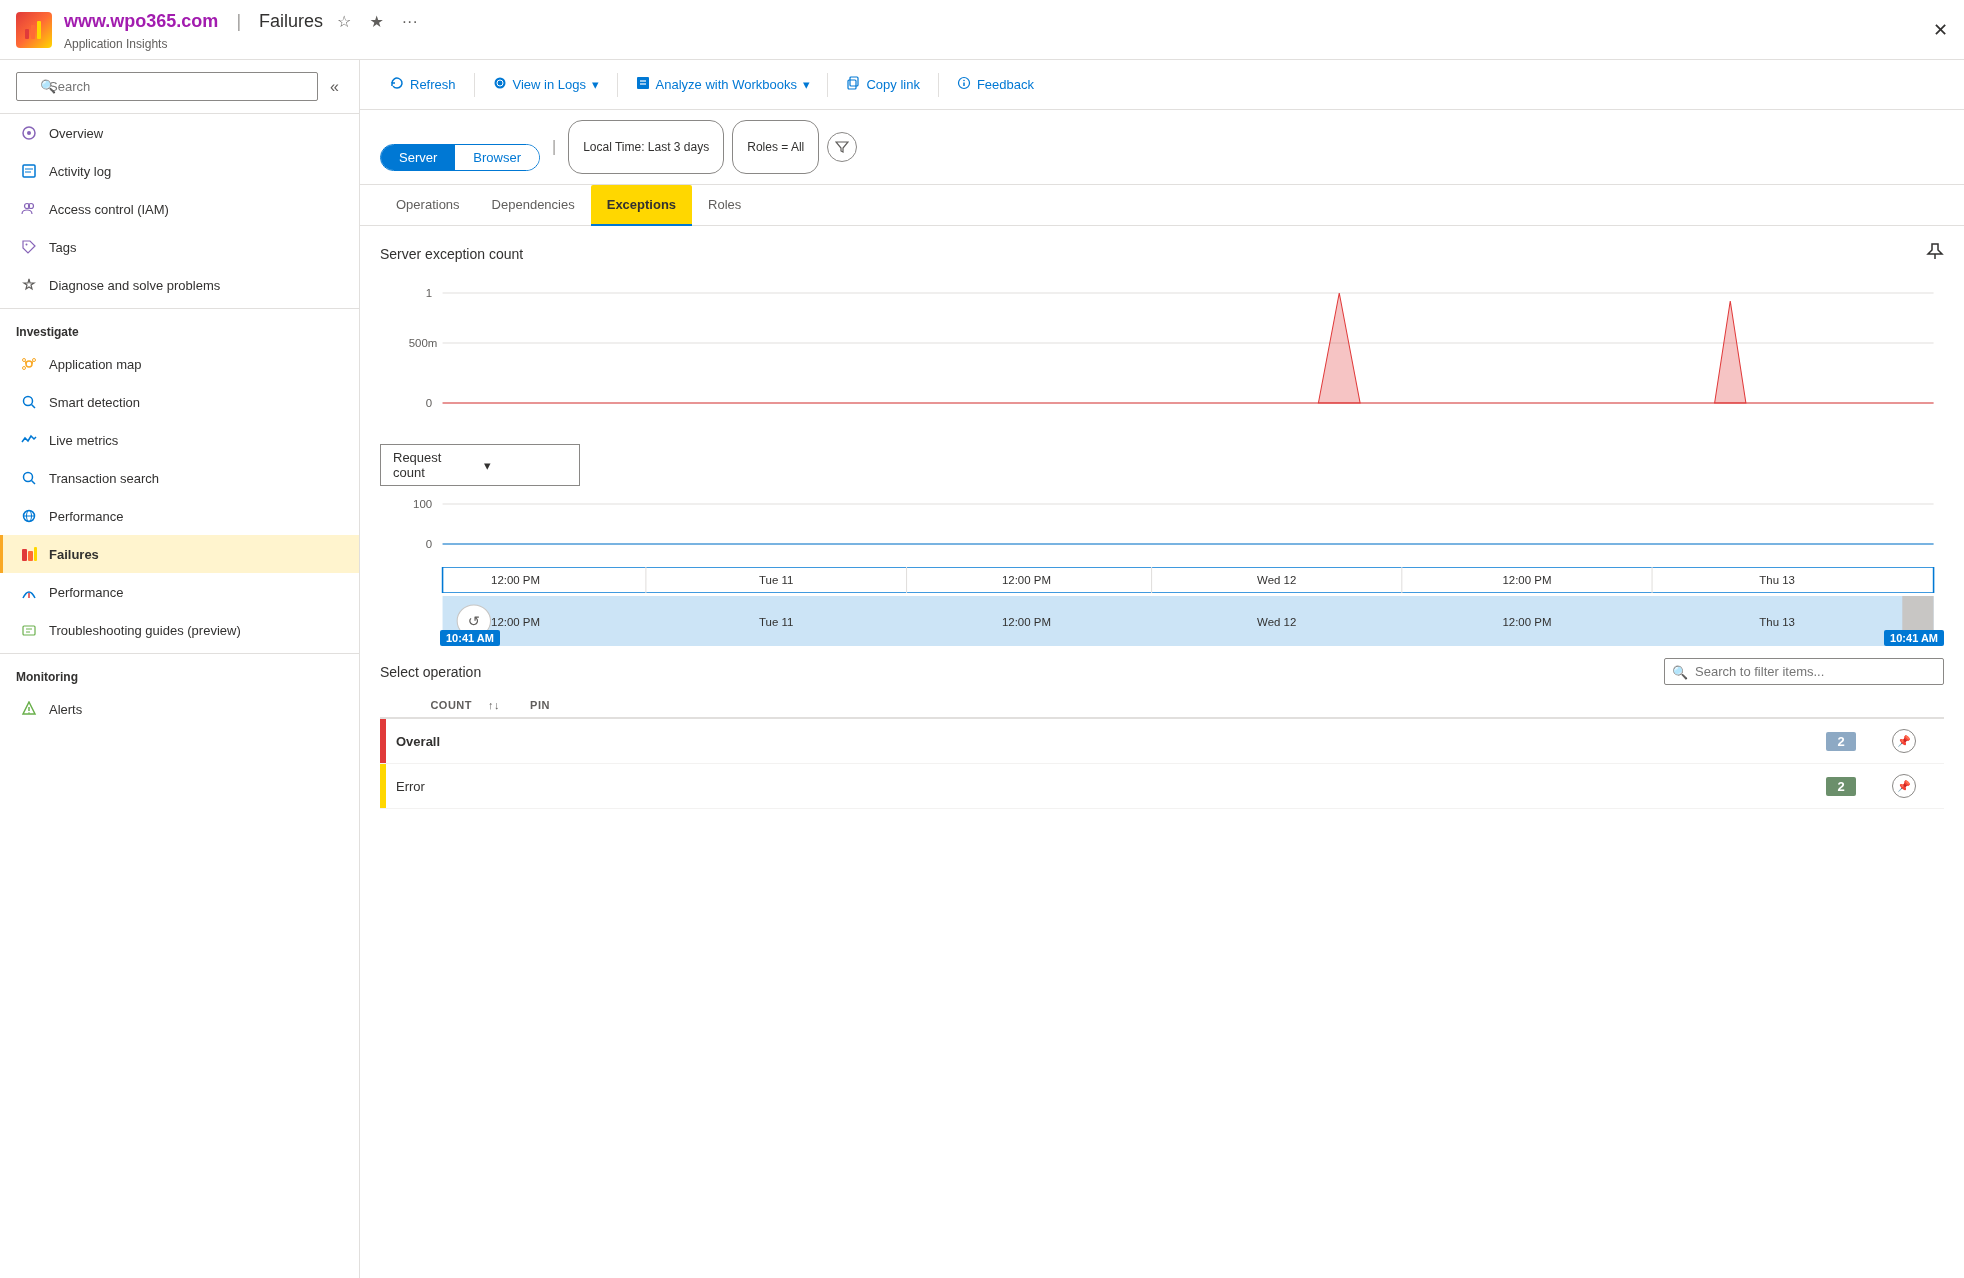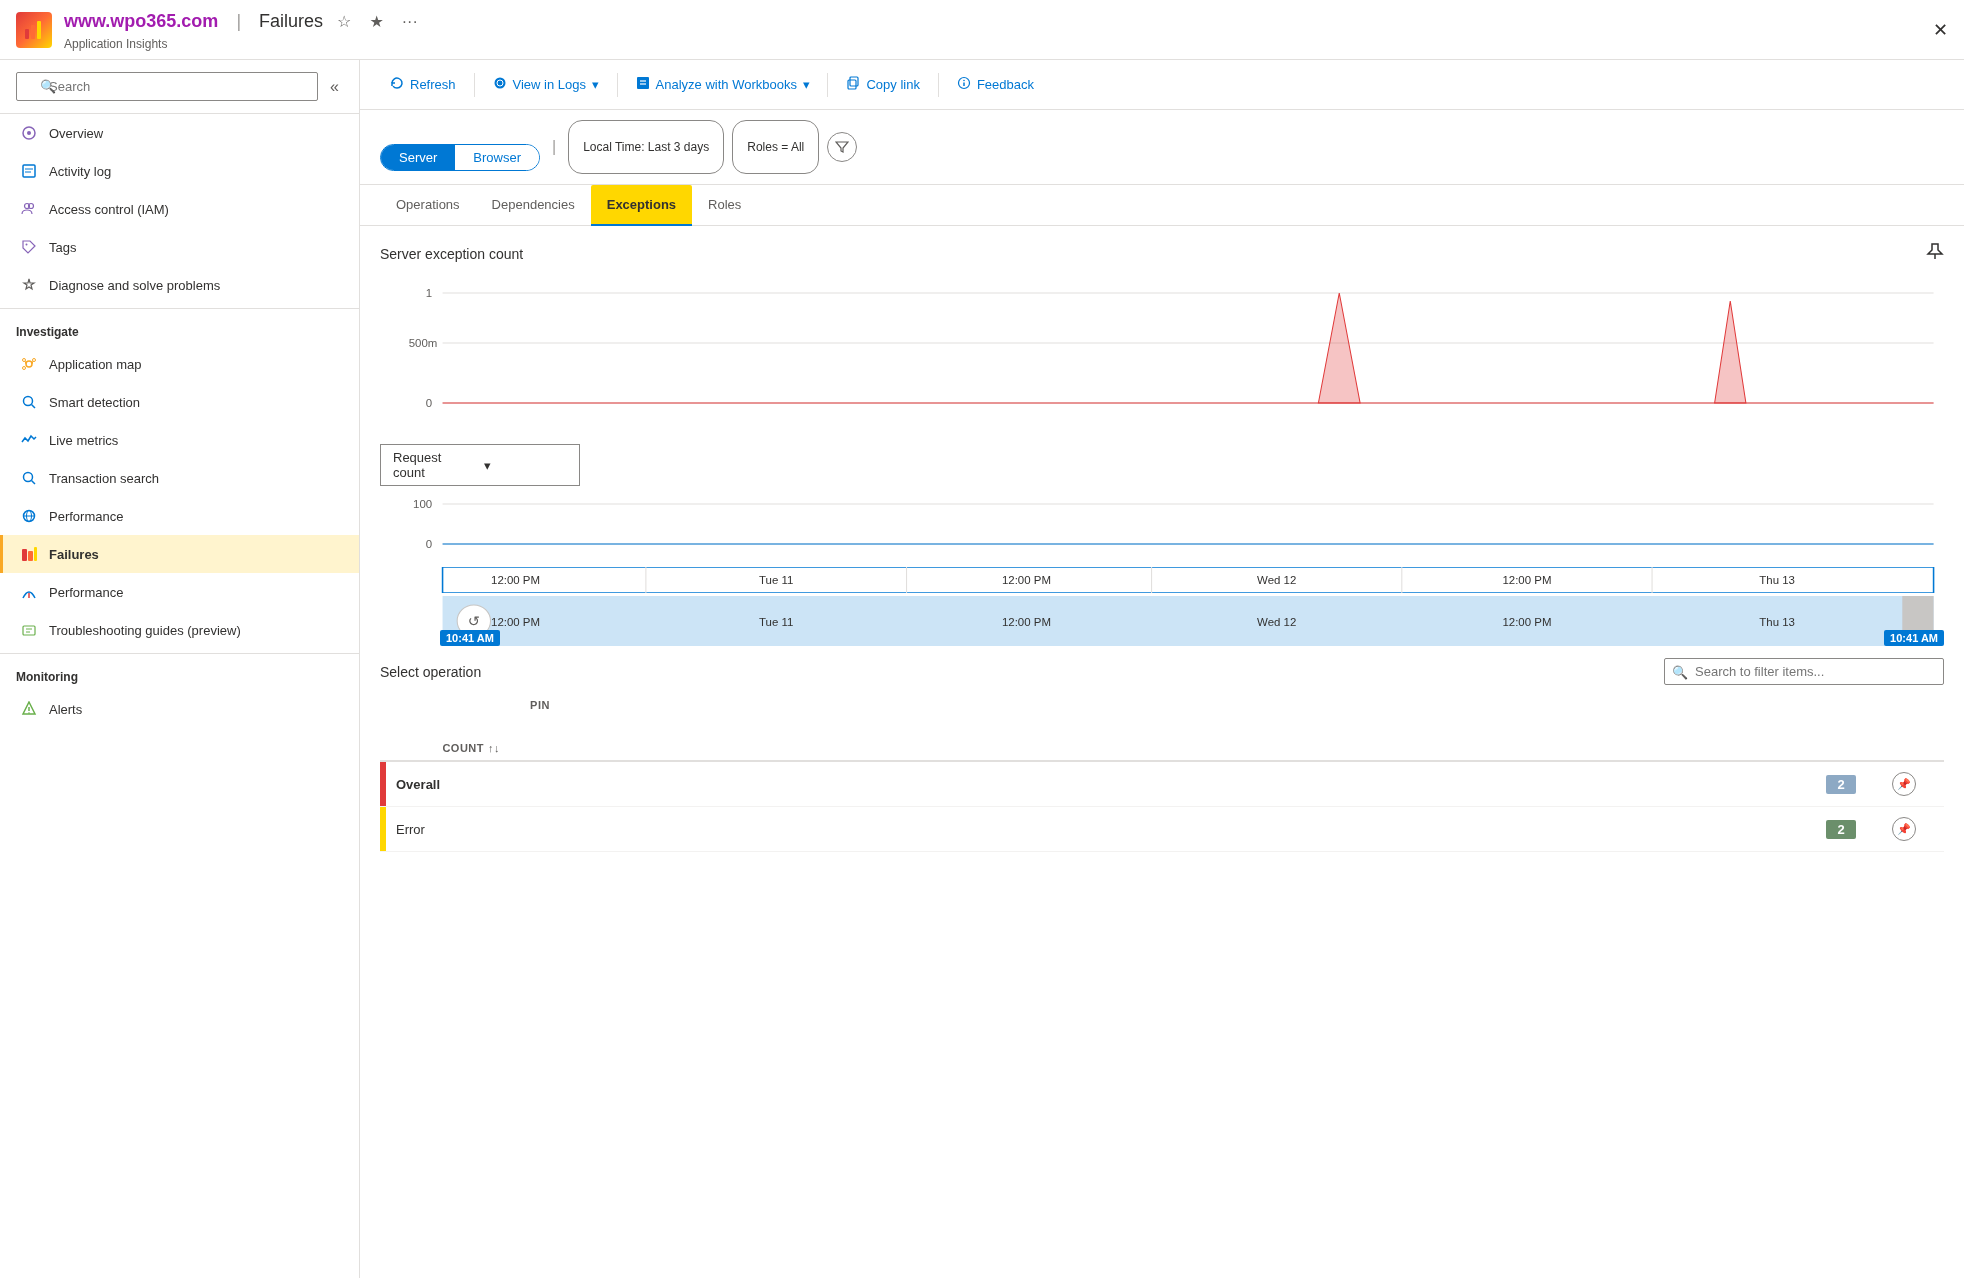--- a/index.html
+++ b/index.html
@@ -238,21 +238,21 @@
     .filter-search-icon { position: absolute; left: 8px; top: 50%; transform: translateY(-50%); color: #605e5c; font-size: 13px; }
 
     
     .table-header {
       display: flex;
       border-bottom: 2px solid #e1dfdd;
       padding: 6px 0;
     }
     .th { font-size: 11px; font-weight: 700; color: #605e5c; letter-spacing: 0.5px; text-transform: uppercase; }
     .th-id { flex: 1; padding-left: 12px; }
-    .th-count { width: 120px; text-align: right; display: flex; align-items: flex-start; justify-content: flex-end; gap: 4px; margin-top: 43px; }
+    .th-count { width: 120px; text-align: right; display: flex; align-items: flex-start; justify-content: flex-end; gap: 16px; }
     .th-pin { width: 80px; text-align: center; }
 
     .table-row-item {
       display: flex;
       align-items: center;
       border-bottom: 1px solid #f3f2f1;
       min-height: 44px;
       cursor: pointer;
     }
     .row-indicator { width: 6px; height: 44px; flex-shrink: 0; }

